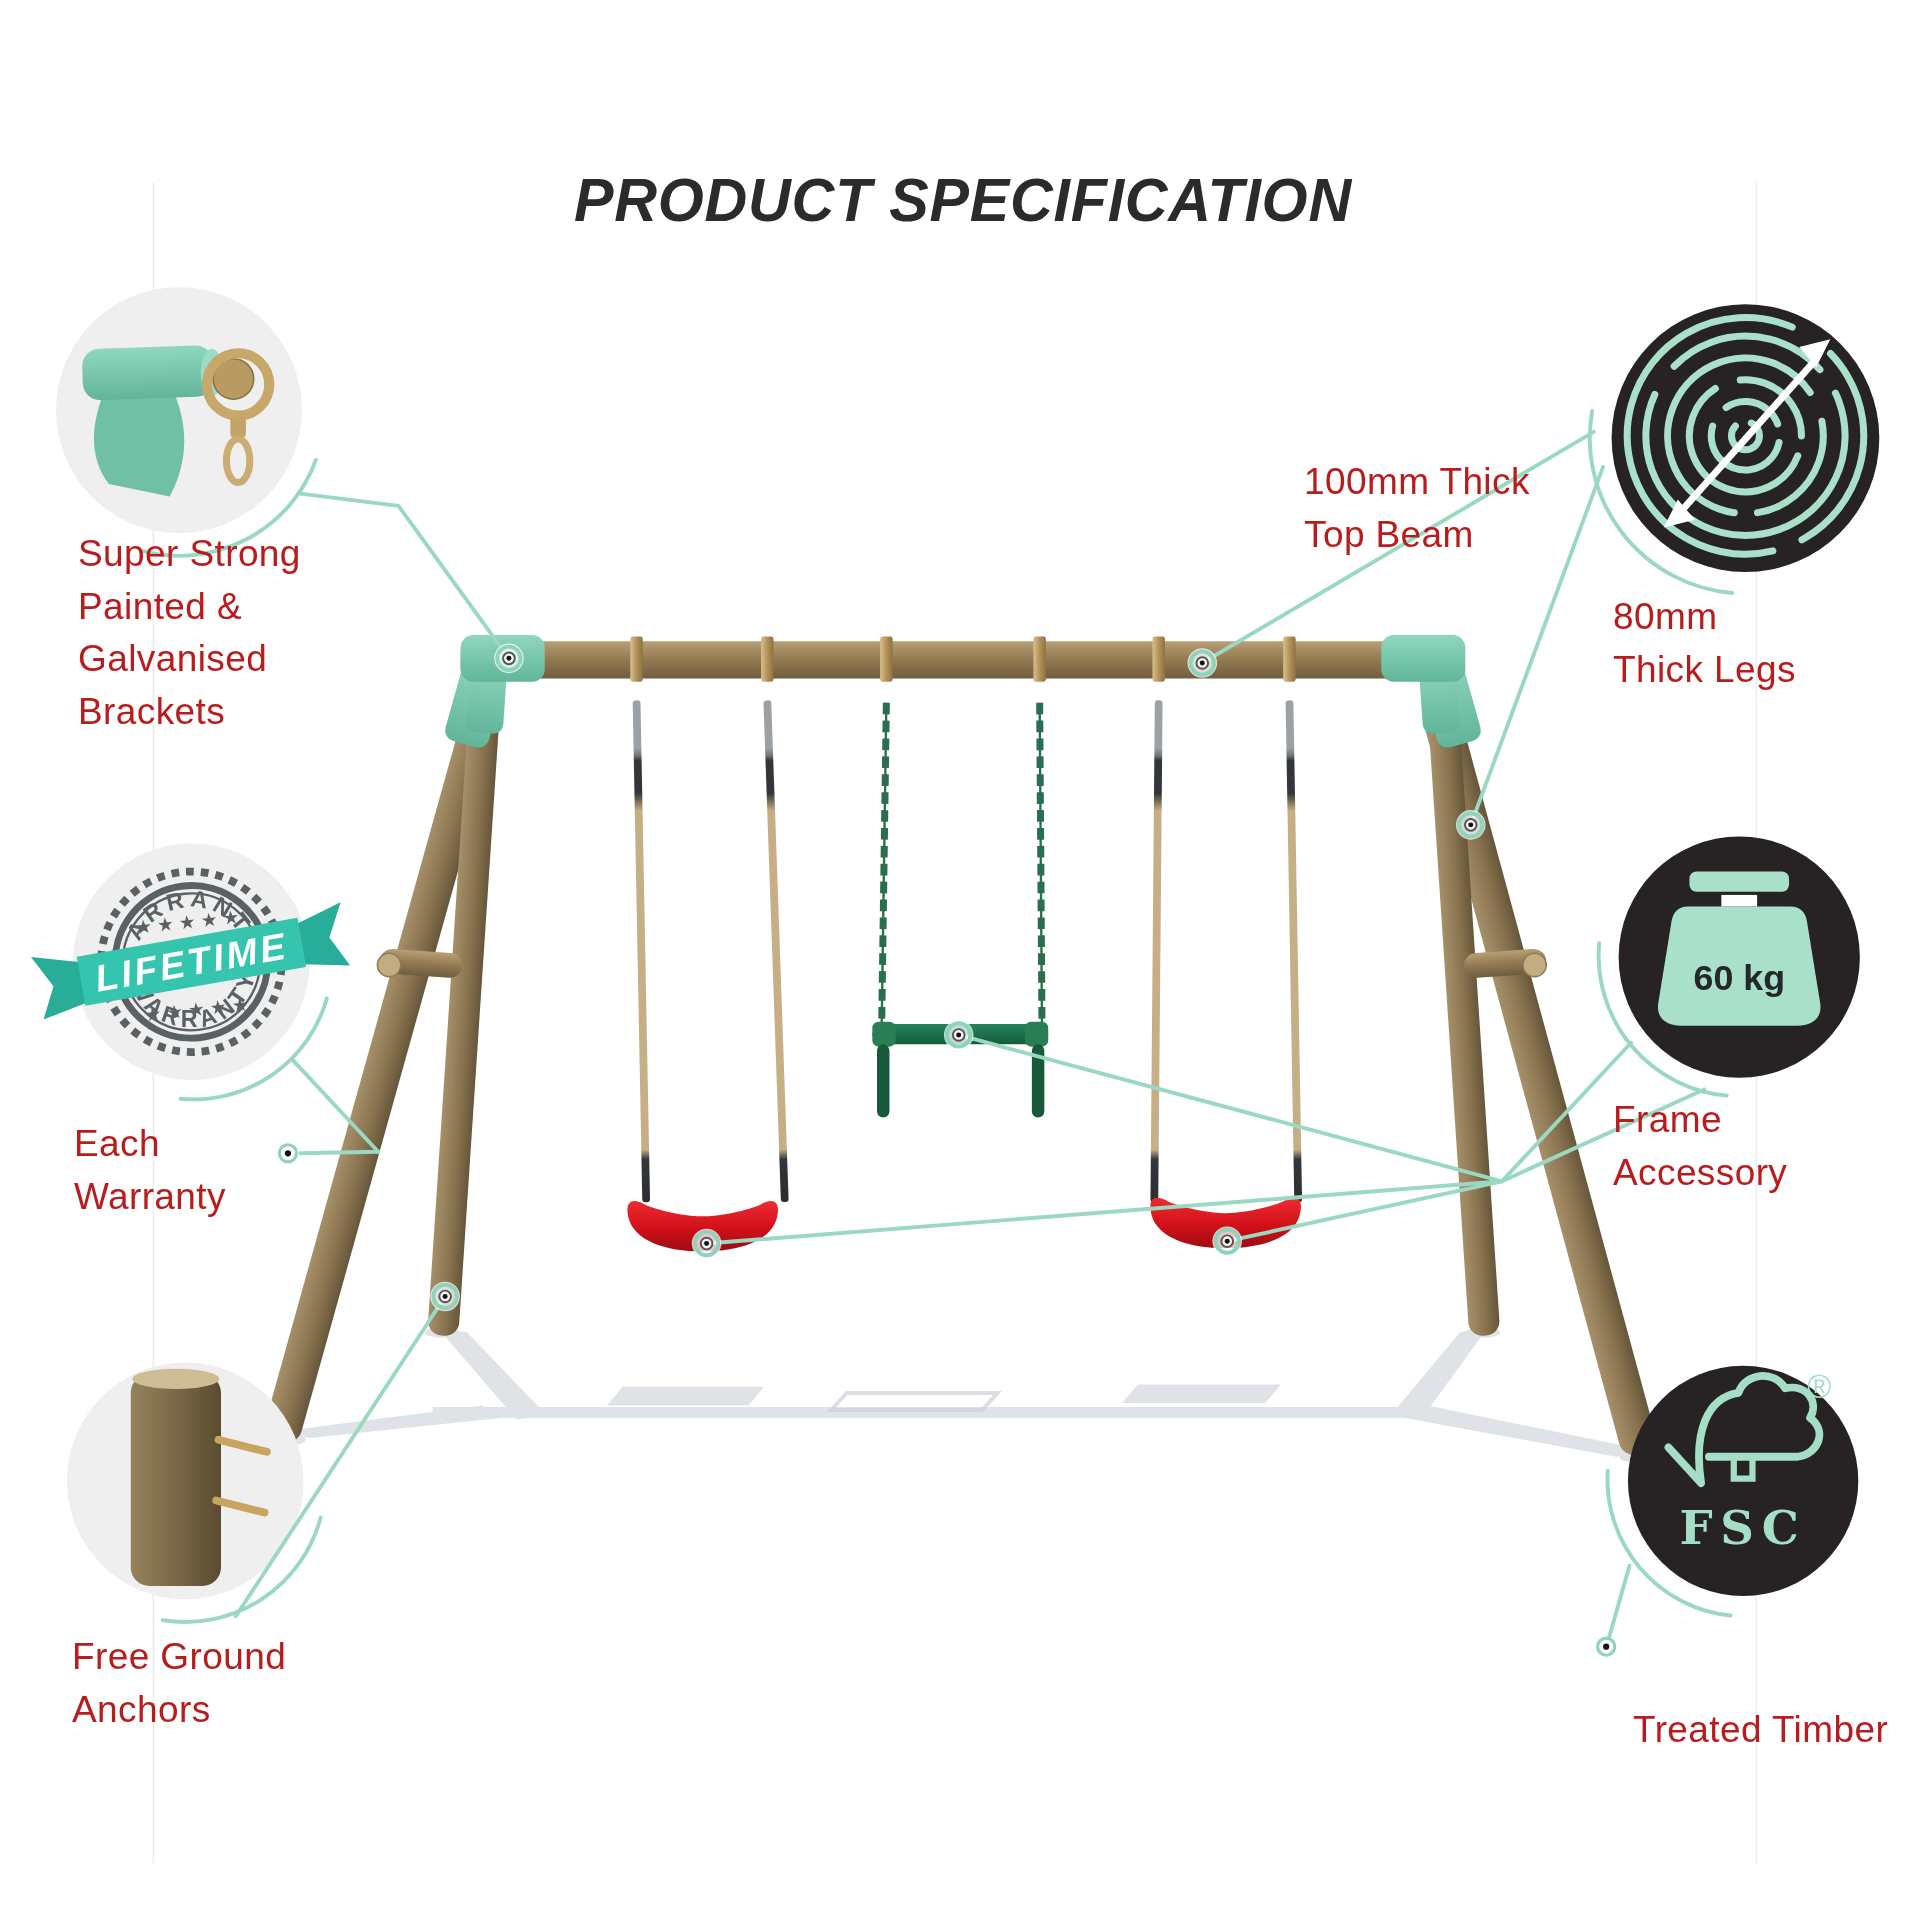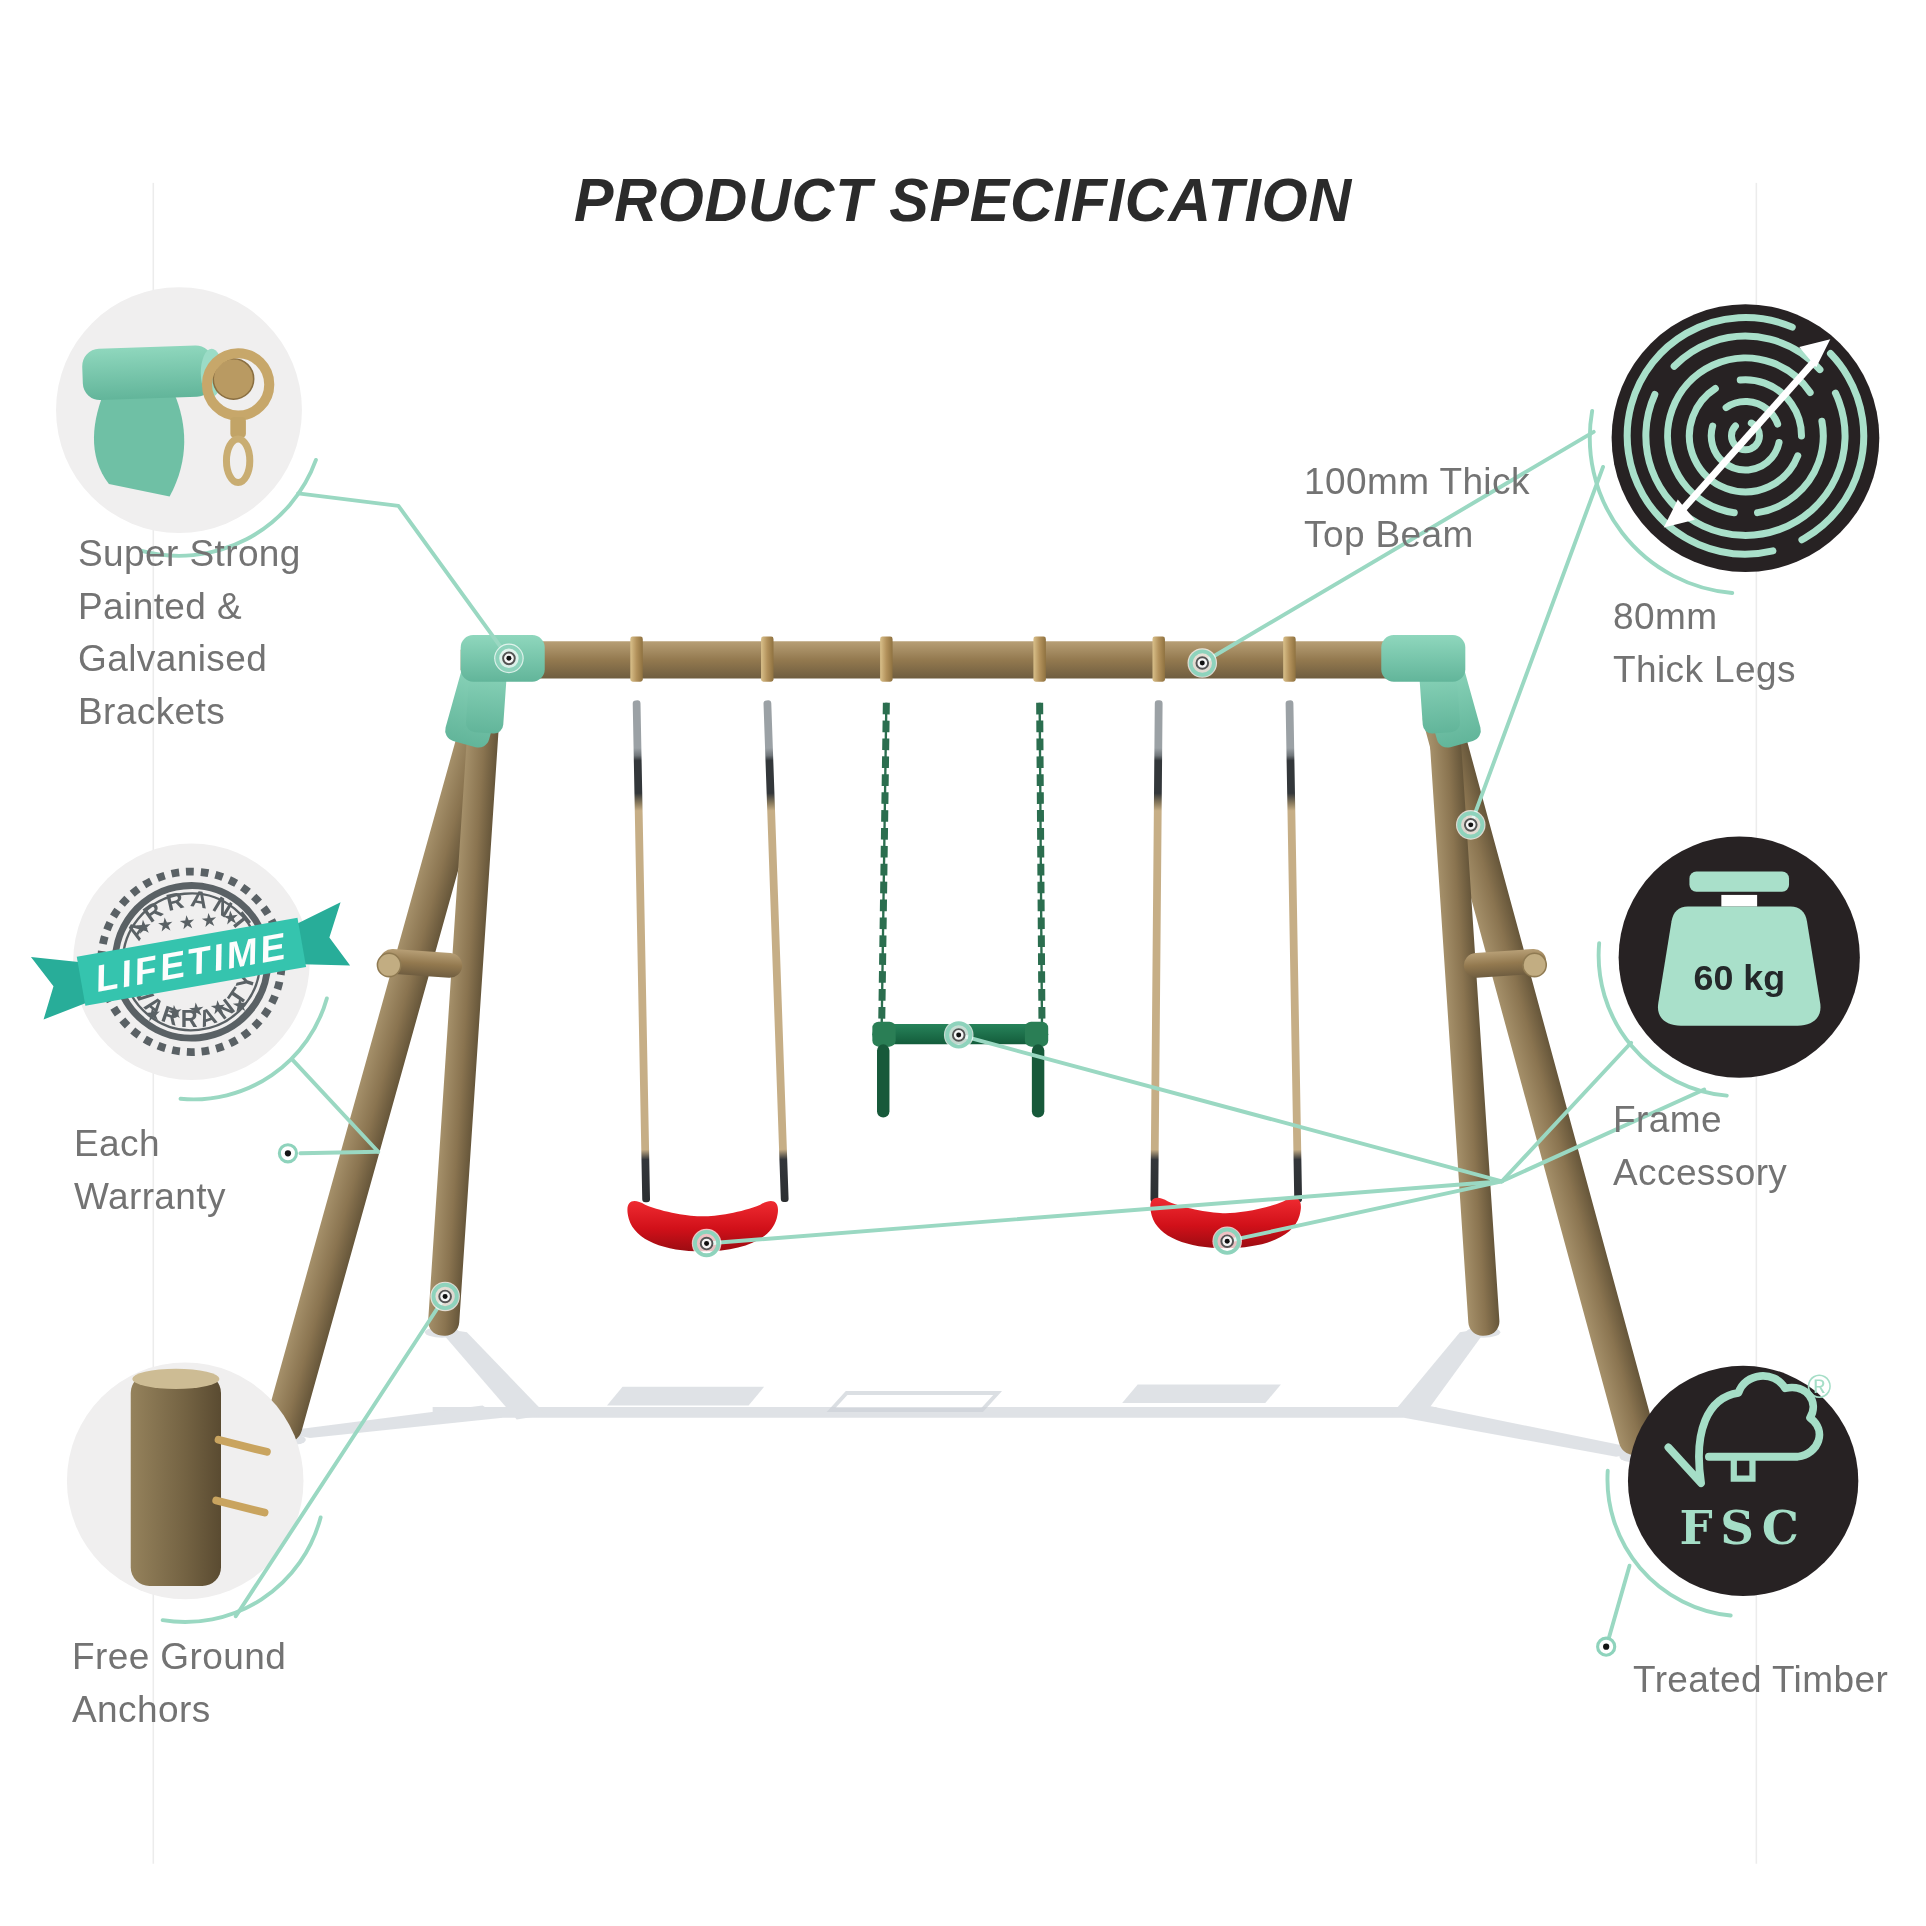--- a/index.html
+++ b/index.html
@@ -2,21 +2,21 @@
 <html style="font-size:12.5px"><head>
 <meta charset="utf-8">
 <style>
   html,body{margin:0;padding:0;background:#ffffff;}
   body{width:1926px;height:1926px;position:relative;overflow:hidden;
        font-family:"Liberation Sans",sans-serif;}
   .page-title{position:absolute;left:0;right:0;top:165px;text-align:center;
     font-size:61px;font-weight:800;font-style:italic;color:#2b2b2b;
     letter-spacing:0.8px;transform:scaleX(.97);margin:0;}
   .scene{position:absolute;left:0;top:0;width:1926px;height:1926px;}
-  .lbl{position:absolute;font-size:37px;line-height:1.42;color:#737373;
+  .lbl{position:absolute;font-size:37px;line-height:1.42;color:#b91c1c;
     letter-spacing:0.4px;white-space:nowrap;}
 </style>
 </head>
 <body>
 
 <h1 class="page-title">PRODUCT SPECIFICATION</h1>
 
 <svg class="scene" viewBox="0 0 2475 2475">
   <defs>
     <linearGradient id="gWoodH" x1="0" y1="0" x2="0" y2="1">
@@ -289,16 +289,16 @@
 <div class="lbl" style="left:1613px;top:591px">
   <div>80mm</div>
   <div>Thick Legs</div>
 </div>
 
 <div class="lbl" style="left:1613px;top:1094px">
   <div>Frame</div>
   <div>Accessory</div>
 </div>
 
-<div class="lbl" style="left:1633px;top:1654px">
+<div class="lbl" style="left:1633px;top:1704px">
   <div>Treated Timber</div>
 </div>
 
 
 </body></html>

